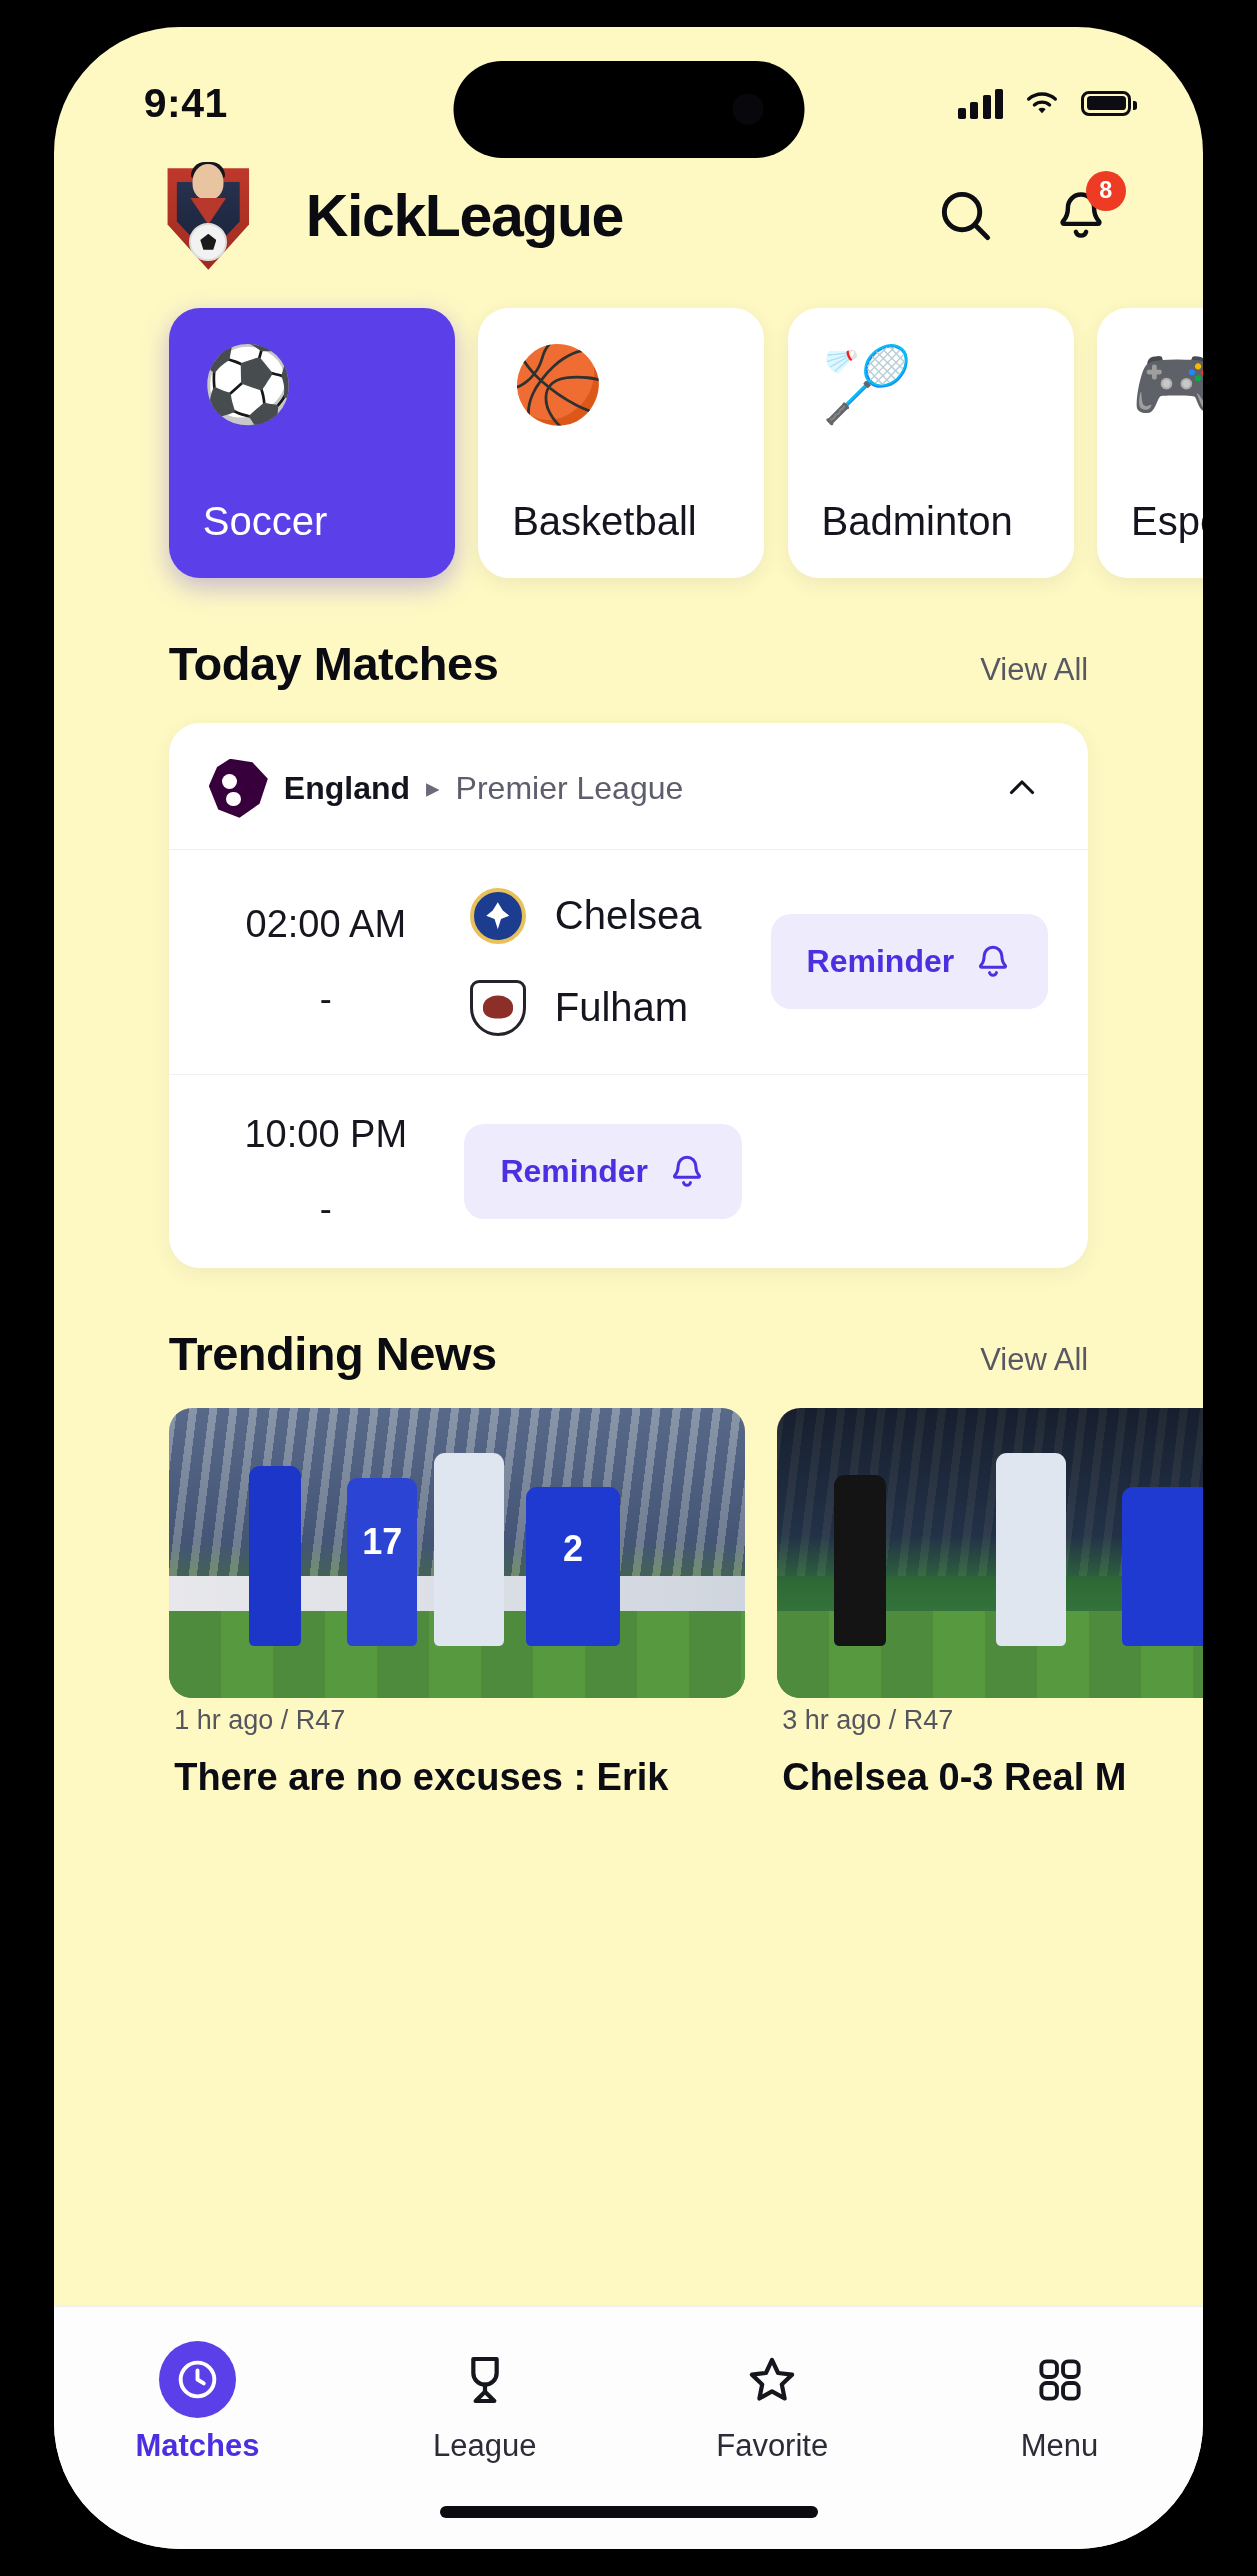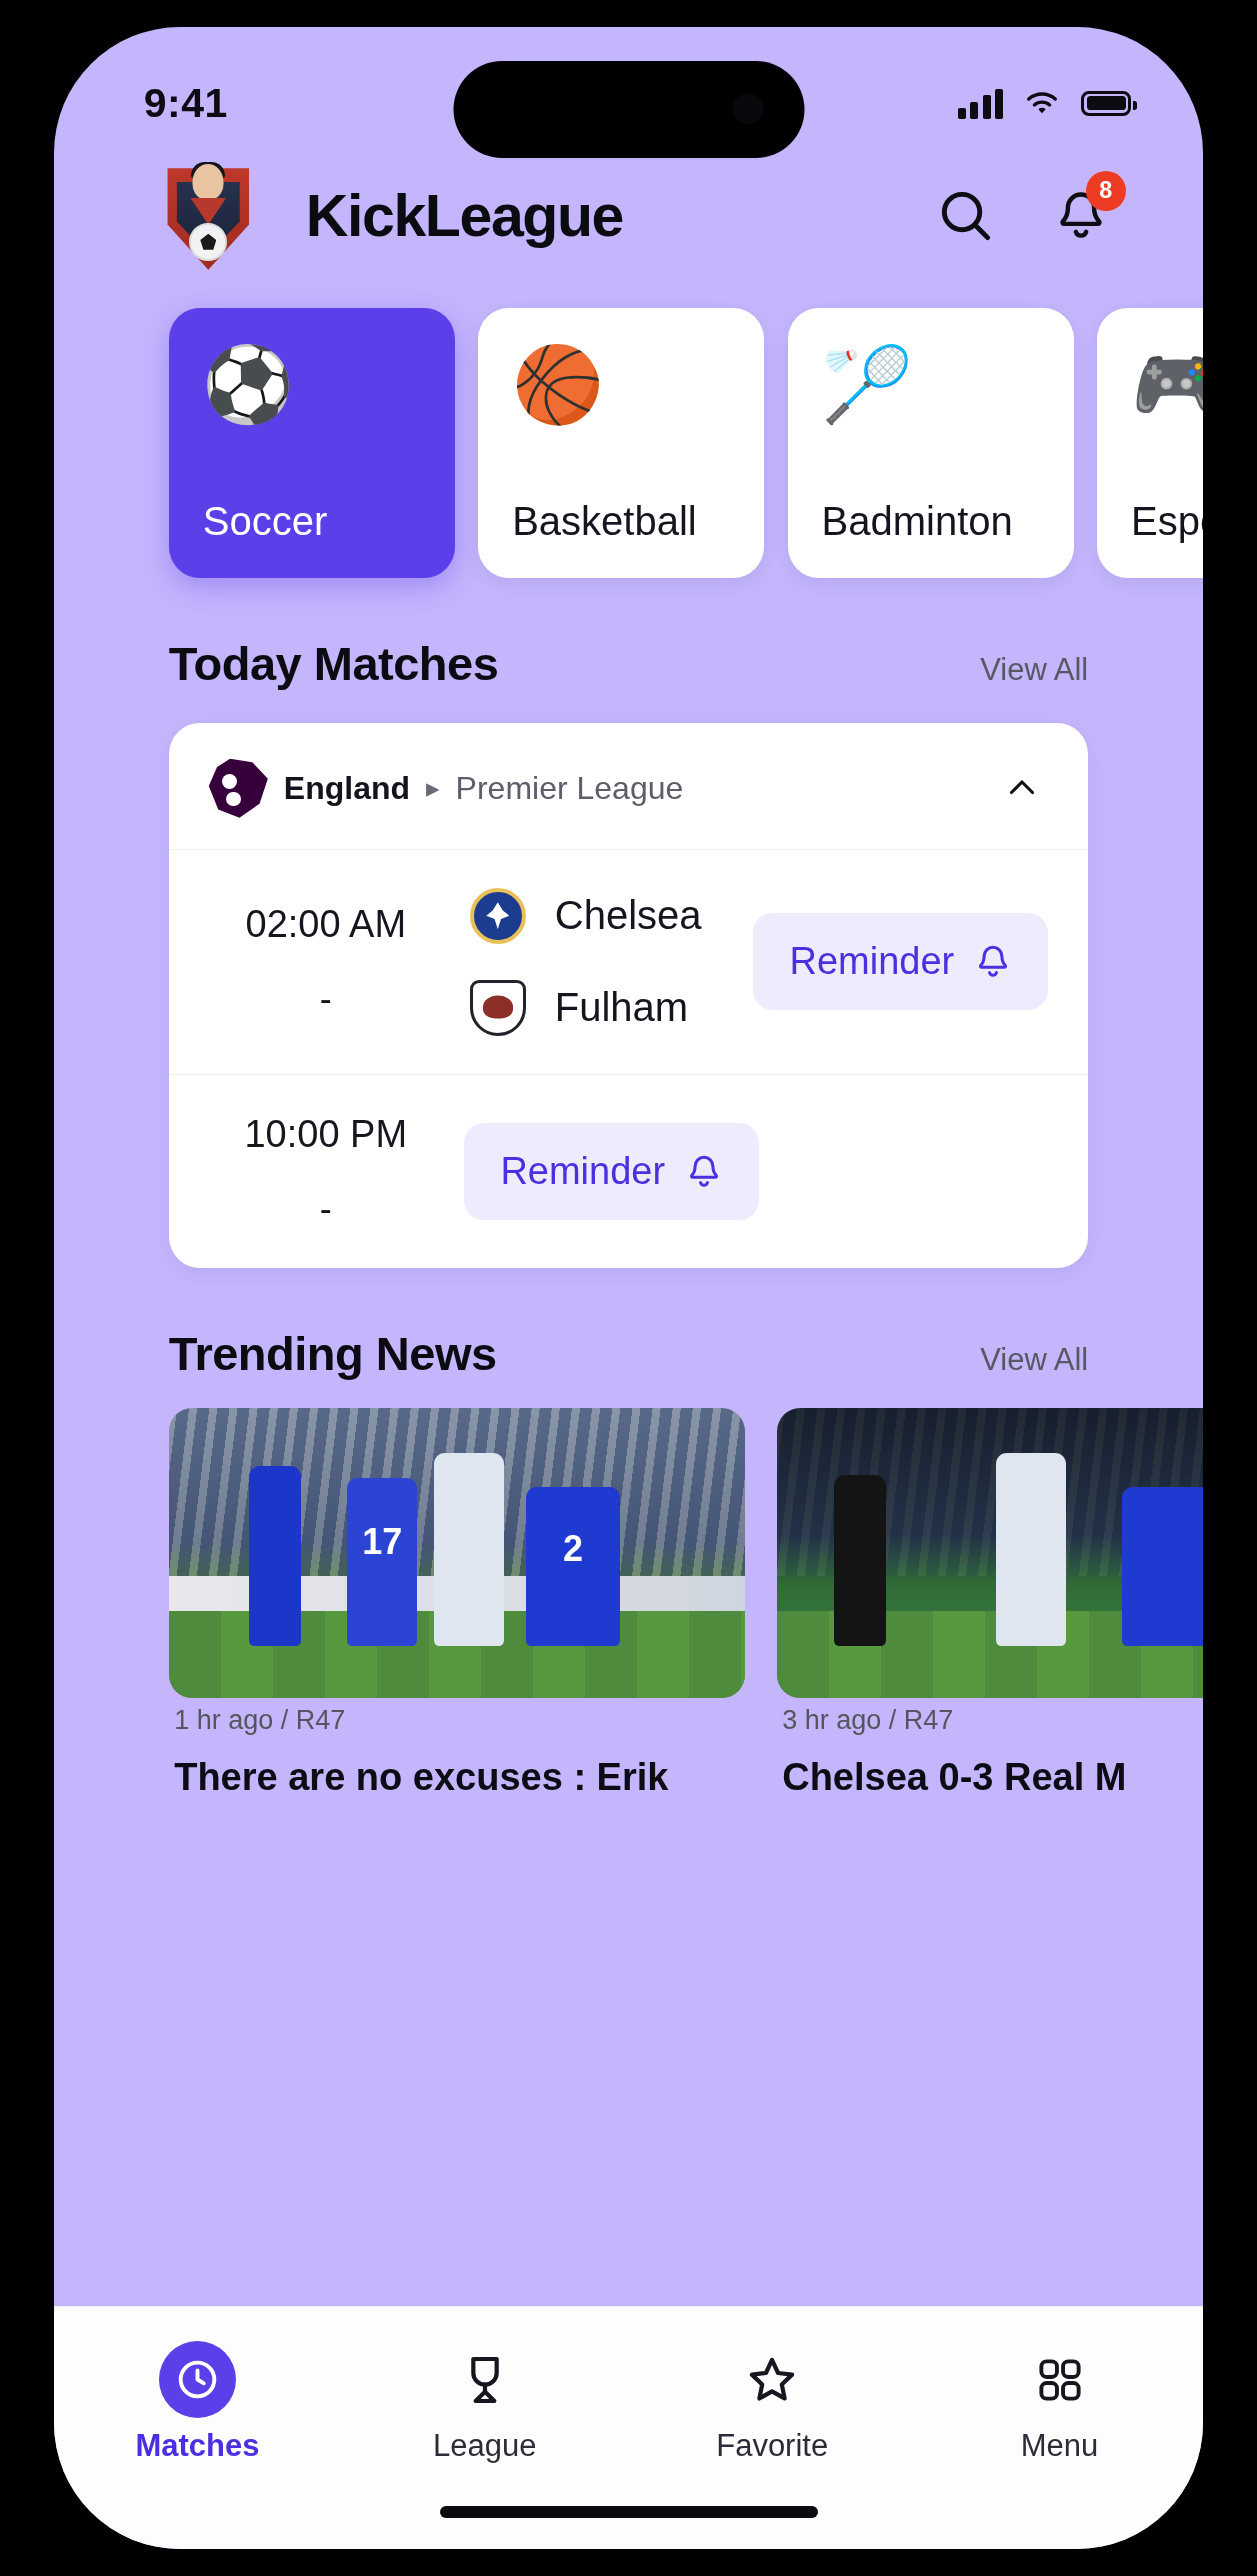--- a/index.html
+++ b/index.html
@@ -10,21 +10,21 @@
     overflow:hidden;
   }
   .phone-frame{
     position:absolute; left:43px; top:16px;
     width:1171px; height:2544px;
     background:#000; border-radius:135px;
     padding:10.8px;
   }
   .screen{
     position:relative; width:100%; height:100%;
-    background:#c4b5fd; border-radius:126px; overflow:hidden;
+    background:#fef9c3; border-radius:126px; overflow:hidden;
     display:flex; flex-direction:column;
   }
 
   
   .status-bar{
     position:relative; height:117px; flex:0 0 117px;
     display:flex; align-items:center; justify-content:space-between;
     padding:36px 72px 0 90px;
   }
   .status-time{ font-size:41px; font-weight:600; color:#0c0c12; letter-spacing:0.5px; }
@@ -142,21 +142,21 @@
   .crest.tottenham:after{content:"";position:absolute;left:50%;top:18%;transform:translateX(-50%);
       width:20%;height:44%;background:#17182b;border-radius:50% 50% 10% 10%;}
   .crest.tottenham:before{content:"";position:absolute;left:50%;bottom:8%;transform:translateX(-50%);
       width:54%;height:34%;background:#b9c2cc;border-radius:50% 50% 46% 46%;}
   .team-name{ font-size:40px; font-weight:400; color:#15151f; white-space:nowrap; }
   .reminder-btn{
     flex:0 0 auto; background:#eeebfd; border-radius:20px;
     padding:27px 36px; display:flex; align-items:center; gap:20px;
     margin-left:21.6px;
   }
-  .reminder-label{ font-size:38px; font-weight:400; color:#4b2fe0; white-space:nowrap; }
+  .reminder-label{ font-size:32px; font-weight:700; color:#4b2fe0; white-space:nowrap; }
 
   
   .news-row{ display:flex; gap:32px; padding:27px 0 0 115px; }
   .news-card{ flex:0 0 576px; }
   .news-thumb{ width:576px; height:290px; border-radius:23.4px; overflow:hidden; position:relative;
       background:linear-gradient(180deg,#6f7e95 0%,#52617a 46%,#4f7a3d 62%,#578742 100%); }
   .news-thumb.alt{ background:linear-gradient(180deg,#141b26 0%,#223042 44%,#2f6a36 60%,#3f8b46 100%); }
   .stand{ position:absolute; left:0; top:0; width:100%; height:58%;
       background:repeating-linear-gradient(97deg,rgba(255,255,255,.18) 0 8px,rgba(40,60,110,.32) 8px 20px);}
   .pitch{ position:absolute; left:0; bottom:0; width:100%; height:30%;

